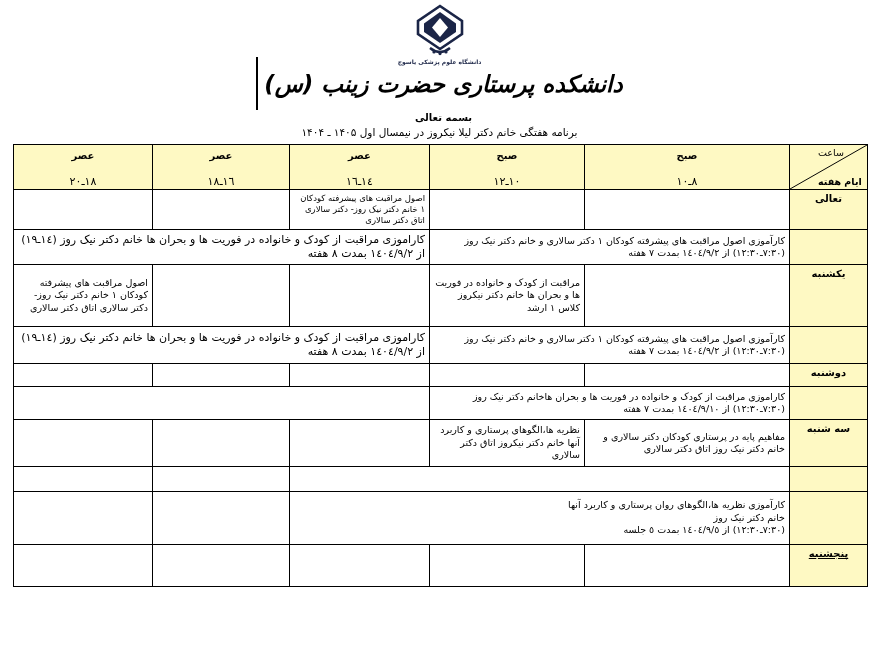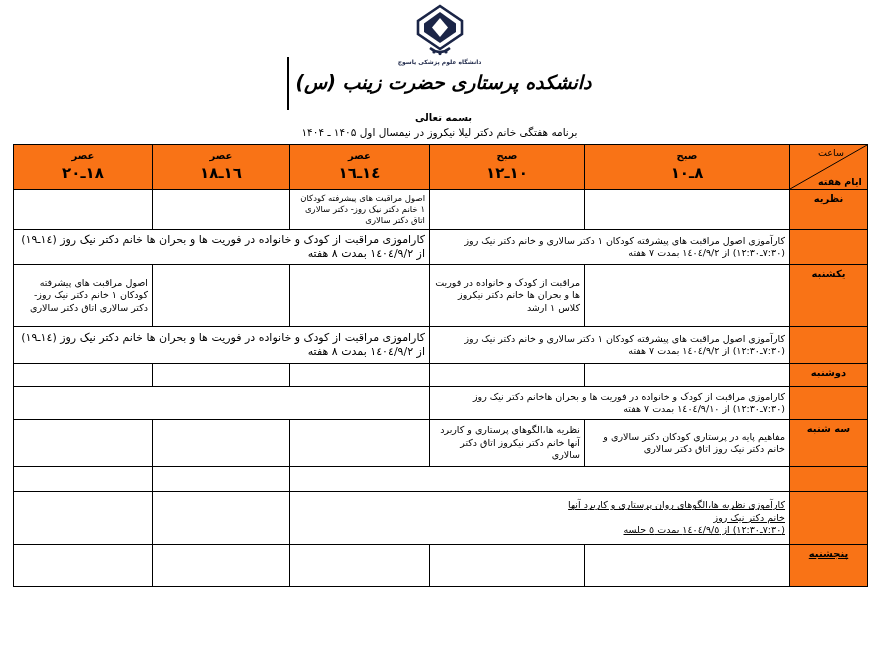--- a/index.html
+++ b/index.html
@@ -7,34 +7,34 @@
        font-family:"DejaVu Sans",sans-serif;color:#000;direction:rtl;}
   .page{position:absolute;inset:0;}
 
   
   .logo-wrap{position:absolute;top:4px;left:0;right:0;display:flex;
              flex-direction:column;align-items:center;}
   .logo-caption{font-size:6px;color:#1b2547;margin-top:2px;letter-spacing:.4px;font-weight:700;}
   .cal-row{position:absolute;top:57px;left:0;right:0;display:flex;justify-content:center;
            direction:ltr;gap:6px;align-items:flex-start;}
   .cal-bar{width:2px;height:53px;background:#000;}
-  .cal-text{direction:rtl;font-size:19px;font-weight:700;font-style:italic;padding-top:14px;}
+  .cal-text{direction:rtl;font-size:23px;font-weight:700;font-style:italic;padding-top:14px;}
   .bismillah{position:absolute;top:112px;left:8px;right:0;text-align:center;
              font-size:10px;font-weight:700;}
   .doc-title{position:absolute;top:126px;left:0;right:0;text-align:center;
              font-size:10.5px;font-weight:400;}
 
   
   table.schedule{position:absolute;top:144px;left:13px;width:854px;
                  border-collapse:collapse;table-layout:fixed;}
   .schedule th,.schedule td{border:1px solid #000;padding:0;overflow:hidden;}
-  th.corner,th.period-th,td.day{background:#f97316;}
+  th.corner,th.period-th,td.day{background:#fef9c3;}
   th.period-th{vertical-align:top;padding-top:5px;font-size:10px;font-weight:700;}
-  .hours{display:block;direction:ltr;unicode-bidi:isolate;font-size:15px;
-         font-weight:700;margin-top:3px;}
+  .hours{display:block;direction:ltr;unicode-bidi:isolate;font-size:11px;
+         font-weight:400;margin-top:14px;}
   th.corner{position:relative;}
   th.corner svg{position:absolute;left:0;top:0;width:100%;height:100%;}
   .corner-top{position:absolute;top:2px;left:8px;font-size:9.5px;font-weight:400;margin-left:20px;}
   .corner-bottom{position:absolute;bottom:2px;left:4px;font-size:9.5px;font-weight:700;margin-left:24px;}
   td.day{font-size:10px;font-weight:700;text-align:center;vertical-align:top;padding-top:3px;}
   td.cell{text-align:right;vertical-align:middle;padding:1px 4px;line-height:1.3;
           white-space:pre-line;}
   td.cell.sm{font-size:8.5px;}
   td.cell.md{font-size:9.5px;}
   td.cell.lg{font-size:11px;}
@@ -88,21 +88,21 @@
       <th class="period-th"><span>صبح</span><span class="hours">٨ـ١٠</span></th>
           <th class="period-th"><span>صبح</span><span class="hours">١٠ـ١٢</span></th>
           <th class="period-th"><span>عصر</span><span class="hours">١٤ـ١٦</span></th>
           <th class="period-th"><span>عصر</span><span class="hours">١٦ـ١٨</span></th>
           <th class="period-th"><span>عصر</span><span class="hours">١٨ـ٢٠</span></th>
         </tr>
     </thead>
     <tbody id="schedule-body">
 
     <tr style="height: 40px;">
-          <td class="day">نظریه</td>
+          <td class="day">تعالی</td>
           <td colspan="1" class="cell sm"></td>
           <td colspan="1" class="cell sm"></td>
           <td colspan="1" class="cell sm">اصول مراقبت های پیشرفته کودکان ١ خانم دکتر نیک روز- دکتر سالاری اتاق دکتر سالاری</td>
           <td colspan="1" class="cell sm"></td>
           <td colspan="1" class="cell sm"></td>
         </tr>
         <tr style="height: 35px;">
           <td class="day"></td>
           <td colspan="2" class="cell md">کارآموزی اصول مراقبت های پیشرفته کودکان ١ دکتر سالاری و خانم دکتر نیک روز (٧:٣٠ـ١٢:٣٠) از ١٤٠٤/٩/٢ بمدت ٧ هفته</td>
           <td colspan="3" class="cell lg">کاراموزی  مراقبت از کودک و خانواده در فوریت ها و بحران ها خانم دکتر نیک روز (١٤ـ١٩) از ١٤٠٤/٩/٢ بمدت ٨ هفته</td>
@@ -140,21 +140,21 @@
           <td colspan="1" class="cell md"></td>
           <td colspan="1" class="cell md"></td>
           <td colspan="1" class="cell md"></td>
         </tr>
         <tr style="height: 25px;">
           <td class="day"></td>
           <td colspan="3" class="cell md"></td>
           <td colspan="1" class="cell md"></td>
           <td colspan="1" class="cell md"></td>
         </tr>
-        <tr style="height: 53px; text-decoration: underline;">
+        <tr style="height: 53px;">
           <td class="day"></td>
           <td colspan="3" class="cell md">کارآموزی نظریه ها،الگوهای روان پرستاری و کاربرد آنها
 خانم دکتر نیک روز
 (٧:٣٠ـ١٢:٣٠) از ١٤٠٤/٩/٥ بمدت ٥ جلسه</td>
           <td colspan="1" class="cell md"></td>
           <td colspan="1" class="cell md"></td>
         </tr>
         <tr style="height: 42px; text-decoration: underline;">
           <td class="day">پنجشنبه</td>
           <td colspan="1" class="cell md"></td>

